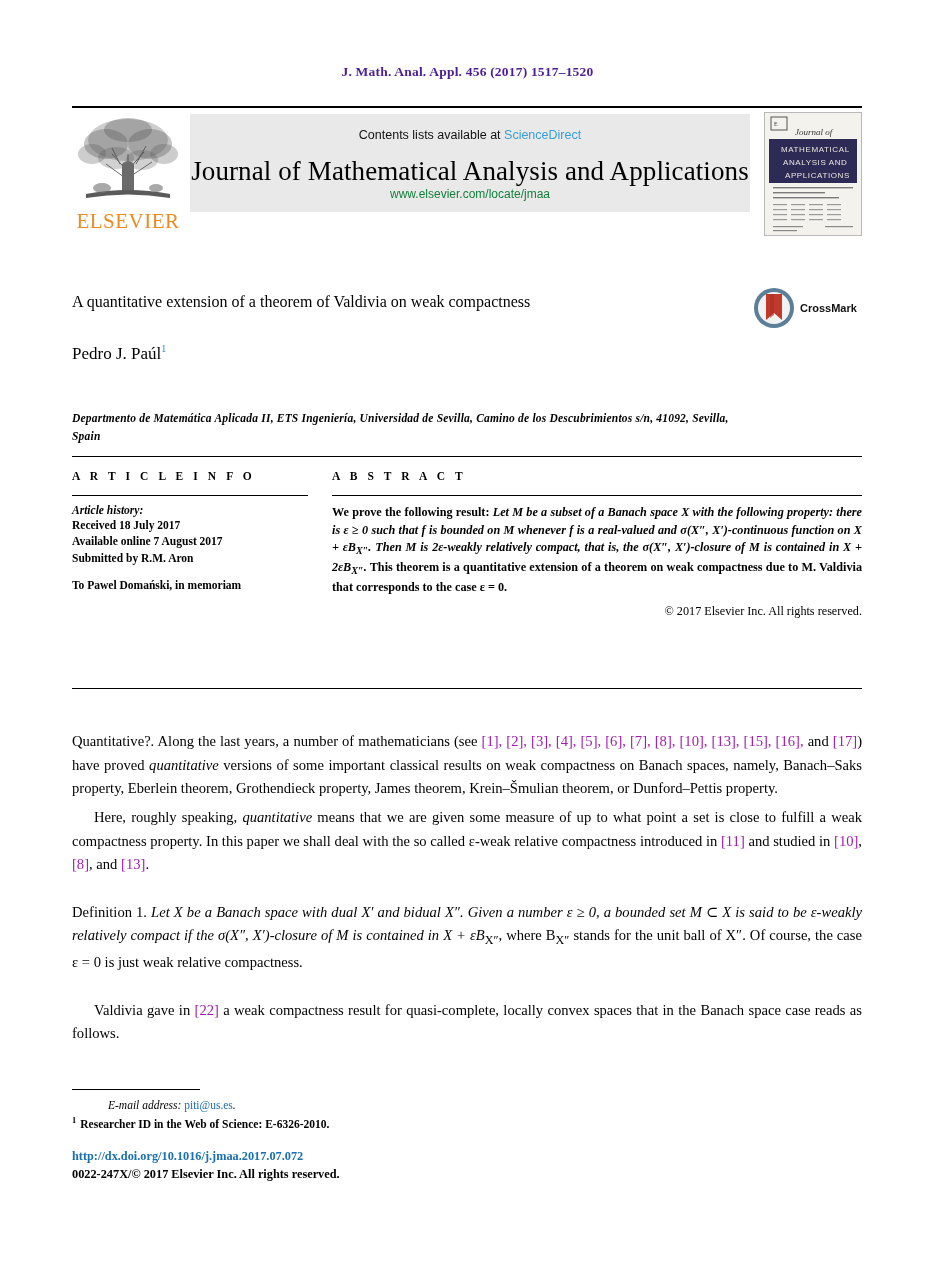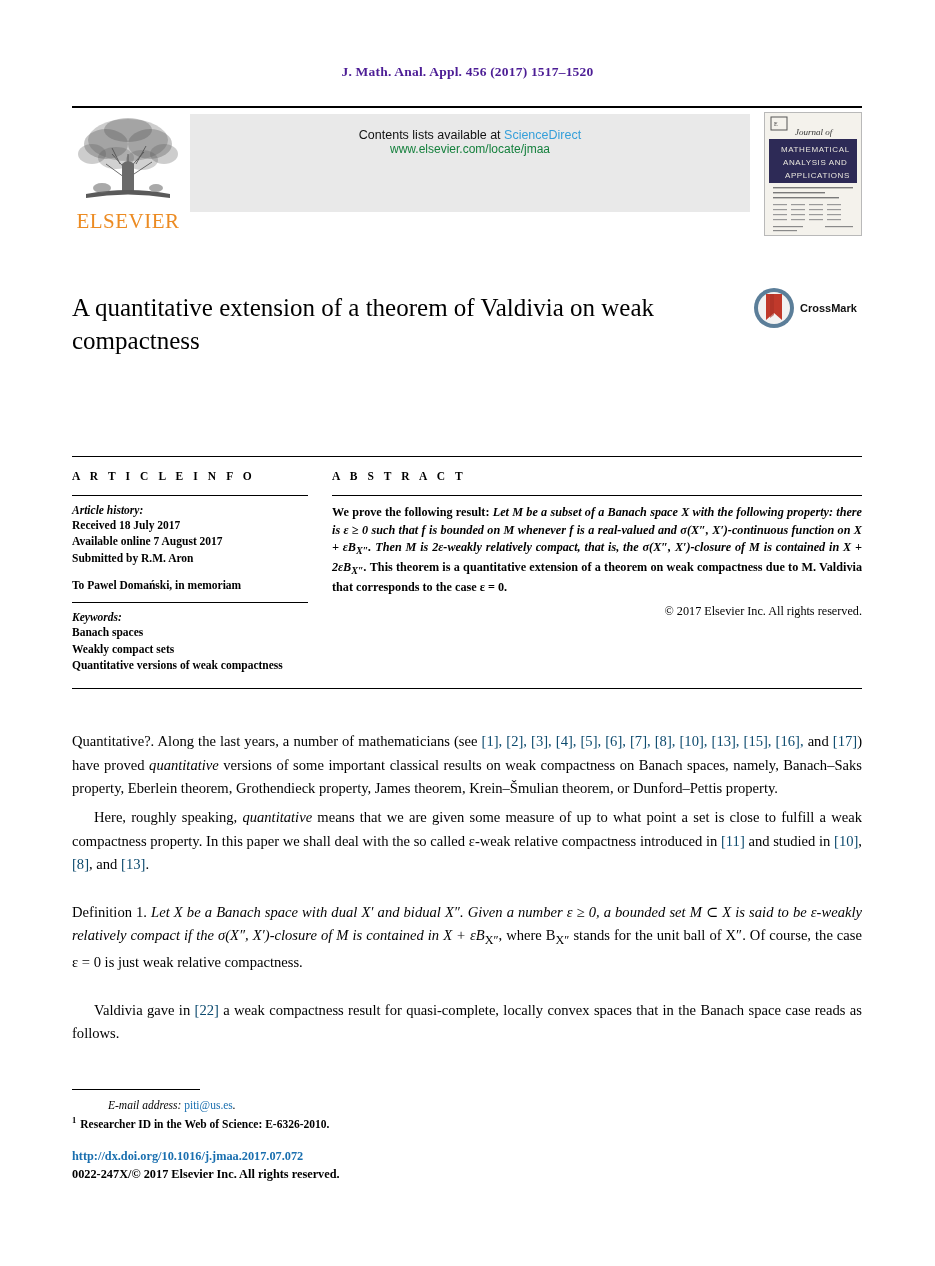--- a/index.html
+++ b/index.html
@@ -96,21 +96,21 @@
     overflow: hidden;
   }
 
   
   .title-block {
     position: absolute;
     left: 72px; top: 292px;
     width: 660px;
   }
   .paper-title {
-    font-size: 25px;
+    font-size: 16px;
     line-height: 1.30;
     font-weight: normal;
     margin: 0;
   }
   .author-line {
     margin-top: 30px;
     font-size: 17px;
   }
   .author-line sup { font-size: 10px; color: #2e86b8; vertical-align: super; }
   .affiliation {
@@ -204,21 +204,21 @@
   }
   .body-p {
     font-size: 14.6px;
     line-height: 1.62;
     text-align: justify;
     margin: 0 0 5px 0;
   }
   .body-p.indent { text-indent: 22px; }
   .body-p.spaced { margin-top: 24px; }
   .lead { font-weight: normal; }
-  .ref { color: #0c4a6e; margin-top: 48px; }
+  .ref { color: #a21caf; margin-top: 48px; }
   .it { font-style: italic; }
 
   
   .foot-rule {
     position: absolute;
     left: 72px; top: 1089px;
     width: 128px;
     border-top: 1.3px solid #000;
   }
   .footnotes {
@@ -278,20 +278,21 @@
         <ellipse cx="30" cy="74" rx="9" ry="5" fill="#6f6f6f" opacity="0.6"></ellipse>
         <ellipse cx="84" cy="74" rx="7" ry="4" fill="#6f6f6f" opacity="0.6"></ellipse>
       </svg>
       <div class="elsevier-word">ELSEVIER</div>
     </div>
 
     <div class="masthead-center">
       <div class="contents-line">
         <span>Contents lists available at </span><span class="sd-link">ScienceDirect</span>
       </div>
+      <div class="journal-title">Journal of Mathematical Analysis and Applications</div>
       <div class="jmaa-url">www.elsevier.com/locate/jmaa</div>
     </div>
 
     <div class="cover-thumb">
       <svg width="96" height="122" viewBox="0 0 96 122">
         <rect x="0" y="0" width="96" height="122" fill="#f4f2ec"></rect>
         <rect x="6" y="4" width="16" height="13" fill="none" stroke="#555" stroke-width="1"></rect>
         <text x="9" y="13" font-family="Liberation Serif, serif" font-size="6" fill="#444">E</text>
         <text x="30" y="22" font-family="Liberation Serif, serif" font-size="9" font-style="italic" fill="#333">Journal of</text>
         <rect x="4" y="26" width="88" height="44" fill="#2d2a56"></rect>
@@ -325,21 +326,25 @@
           <rect x="8" y="113" width="30" height="1.2"></rect>
           <rect x="60" y="113" width="28" height="1.2"></rect>
           <rect x="8" y="117" width="24" height="1.2"></rect>
         </g>
       </svg>
     </div>
   </div>
 
   <div class="title-block">
     <h1 class="paper-title">A quantitative extension of a theorem of Valdivia on weak compactness</h1>
-  </div>
+    <div class="author-line">
+      <span>Pedro J. Paúl</span><sup>1</sup>
+    </div>
+  </div>
+  <div class="affiliation">Departmento de Matemática Aplicada II, ETS Ingeniería, Universidad de Sevilla, Camino de los Descubrimientos s/n, 41092, Sevilla, Spain</div>
 
   <div class="crossmark">
     <svg width="44" height="44" viewBox="0 0 44 44">
       <circle cx="22" cy="22" r="20" fill="#5b7e99"></circle>
       <circle cx="22" cy="22" r="16" fill="#f2f2f2"></circle>
       <path d="M14 8 L30 8 L30 34 L22 27 L14 34 Z" fill="#c0392b"></path>
       <path d="M18 8 L22 8 L22 29 L18 32 Z" fill="#a93226" opacity="0.6"></path>
     </svg>
     <div class="cm-text">CrossMark</div>
   </div>
@@ -349,27 +354,20 @@
 
   <div class="info-col">
     <div class="sec-head">A R T I C L E   I N F O</div>
     <div class="thin-rule"></div>
     <div class="info-label">Article history:</div>
     <div class="info-line">Received 18 July 2017</div>
     <div class="info-line">Available online 7 August 2017</div>
     <div class="info-line">Submitted by R.M. Aron</div>
     <div class="info-gap"></div>
     <div class="info-line">To Pawel Domański, in memoriam</div>
-    <div class="kw-block">
-      <div class="thin-rule"></div>
-      <div class="info-label">Keywords:</div>
-      <div class="info-line">Banach spaces</div>
-      <div class="info-line">Weakly compact sets</div>
-      <div class="info-line">Quantitative versions of weak compactness</div>
-    </div>
   </div>
 
   <div class="abs-col">
     <div class="sec-head">A B S T R A C T</div>
     <div class="thin-rule"></div>
     <div class="abstract-text">
       <span>We prove the following result: </span><i>Let M be a subset of a Banach space X with the following property: there is ε ≥ 0 such that f is bounded on M whenever f is a real-valued and σ(X″, X′)-continuous function on X + εB</i><i><sub>X″</sub></i><i>. Then M is 2ε-weakly relatively compact, that is, the σ(X″, X′)-closure of M is contained in X + 2εB</i><i><sub>X″</sub></i><i>.</i>
       <span>This theorem is a quantitative extension of a theorem on weak compactness due to M. Valdivia that corresponds to the case ε = 0.</span>
     </div>
     <div class="copyright">© 2017 Elsevier Inc. All rights reserved.</div>

